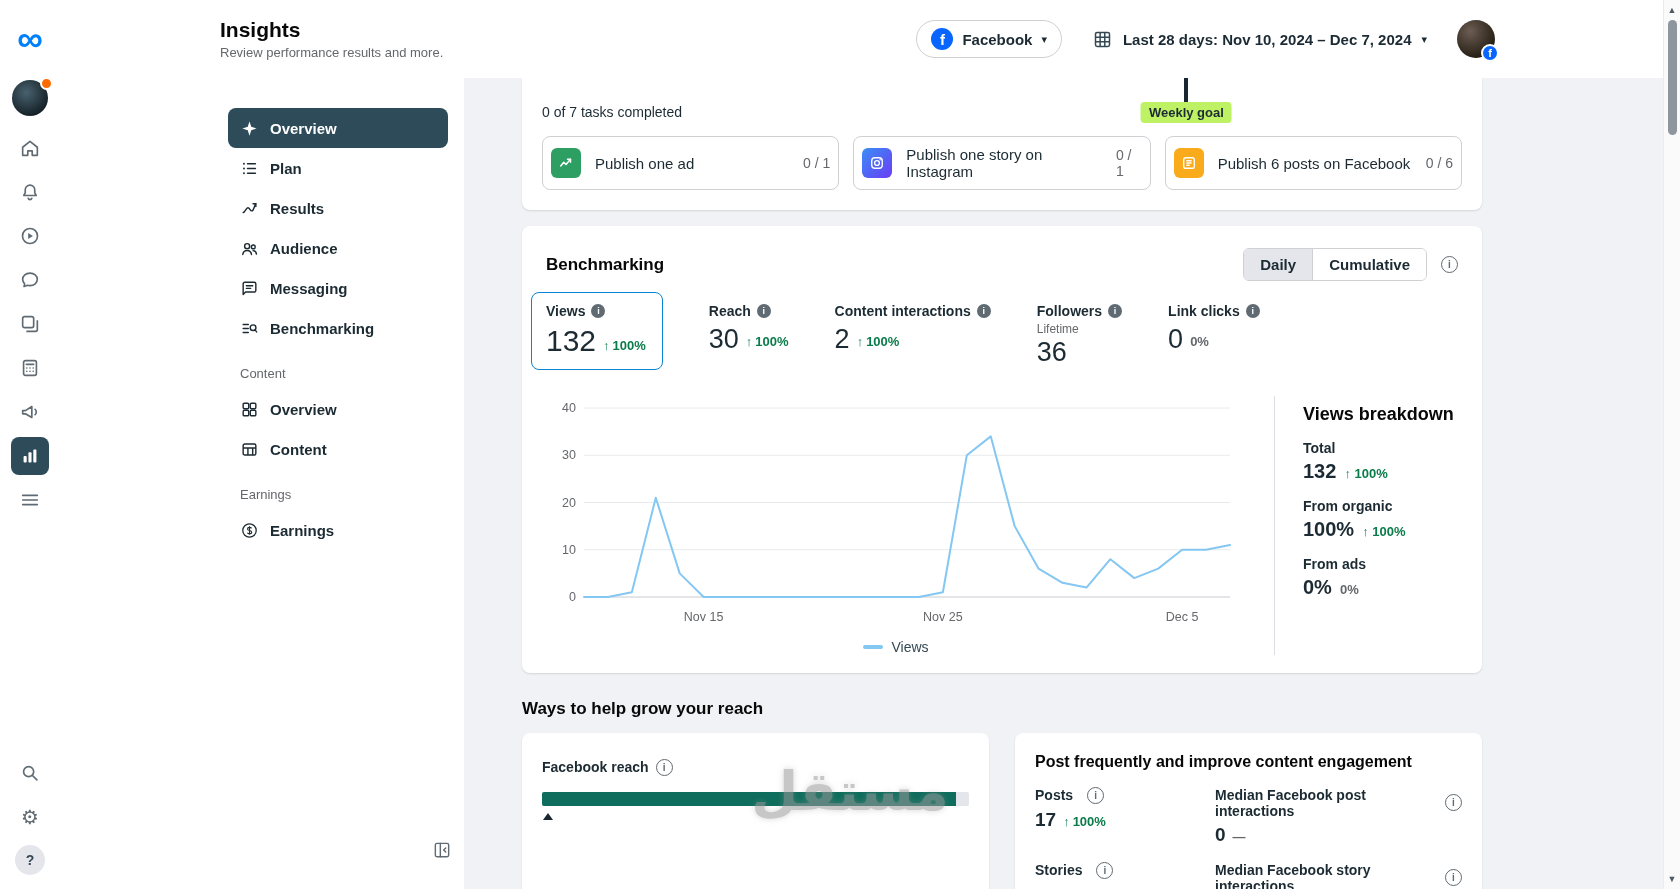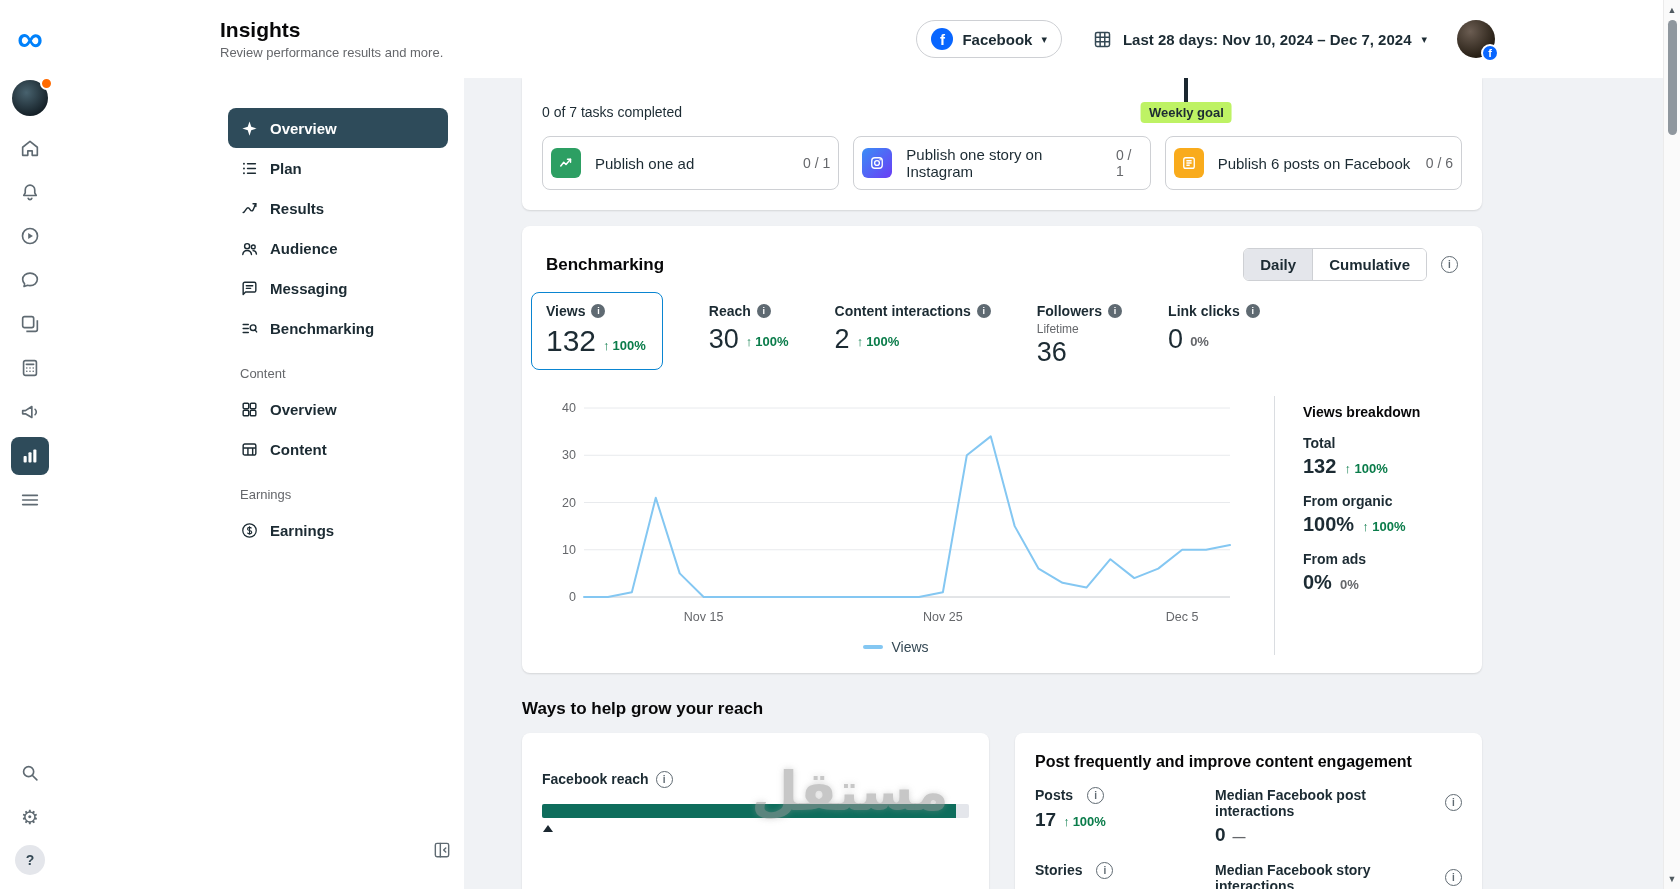--- a/index.html
+++ b/index.html
@@ -90,33 +90,33 @@
   .metric.views-box { border: 1.5px solid #0a85d1; border-radius: 8px; padding: 10px 16px 12px 14px; margin: -11px 0 0 -15px; cursor: pointer; }
   .metric-sub { font-size: 12px; color: #65676b; margin-top: 3px; }
 
   .chart-row { display: flex; margin-top: 26px; }
   .chart-wrap { width: 700px; }
   #chart-svg { width: 700px; height: 235px; display: block; }
   #chart-svg text { font-family: "Liberation Sans", sans-serif; font-size: 12.5px; fill: #65676b; }
   .legend { display: flex; justify-content: center; align-items: center; gap: 8px; margin-top: 8px; font-size: 14px; color: #344854; }
   .legend-swatch { width: 20px; height: 4px; border-radius: 2px; background: #84c7f2; }
   .breakdown { border-left: 1px solid #dadde1; margin-left: 28px; padding-left: 28px; flex: 1; }
-  .breakdown-title { font-size: 14px; font-weight: 700; color: #080809; margin: 8px 0 12px; }
+  .breakdown-title { font-size: 18px; font-weight: 700; color: #080809; margin: 8px 0 12px; }
   .bd-label { font-size: 14px; font-weight: 700; color: #1c2b33; margin-top: 15px; }
   .bd-value-row { display: flex; align-items: baseline; gap: 8px; margin-top: 4px; }
   .bd-value { font-size: 20px; font-weight: 700; color: #1c2b33; }
   .bd-delta { color: #0a7c4a; font-size: 13px; font-weight: 600; }
   .bd-delta.gray { color: #65676b; }
 
   
   .grow-title { font-size: 17px; font-weight: 700; color: #080809; margin: 26px 0 14px; }
   .grow-row { display: flex; gap: 26px; }
   .grow-card { flex: 1; padding: 20px; height: 210px; }
   .gc-title { font-size: 16px; font-weight: 700; color: #080809; }
-  .gc-metric-label { display: flex; align-items: center; gap: 7px; font-size: 14px; font-weight: 700; margin-top: 18px; }
+  .gc-metric-label { display: flex; align-items: center; gap: 7px; font-size: 14px; font-weight: 700; margin-top: 6px; }
   .reach-bar { margin-top: 16px; height: 14px; border-radius: 2px; background: #e4e6eb; overflow: hidden; }
   .reach-fill { height: 100%; background: #0e6d5c; }
   .bar-marker { width: 0; height: 0; border-left: 5px solid transparent; border-right: 5px solid transparent; border-bottom: 7px solid #1b2730; margin-top: 7px; margin-left: 1px; }
   .eng-grid { display: grid; grid-template-columns: 150px 1fr; column-gap: 30px; row-gap: 14px; margin-top: 16px; }
   .stat-label { display: flex; align-items: center; gap: 14px; font-size: 14px; font-weight: 700; color: #1c2b33; }
   .stat-value-row { display: flex; align-items: baseline; gap: 7px; margin-top: 5px; }
   .stat-value { font-size: 19px; font-weight: 700; color: #1c2b33; }
 
   
   .watermark { position: absolute; left: 690px; top: 762px; width: 320px; text-align: center; pointer-events: none; z-index: 40; opacity: .55; }

